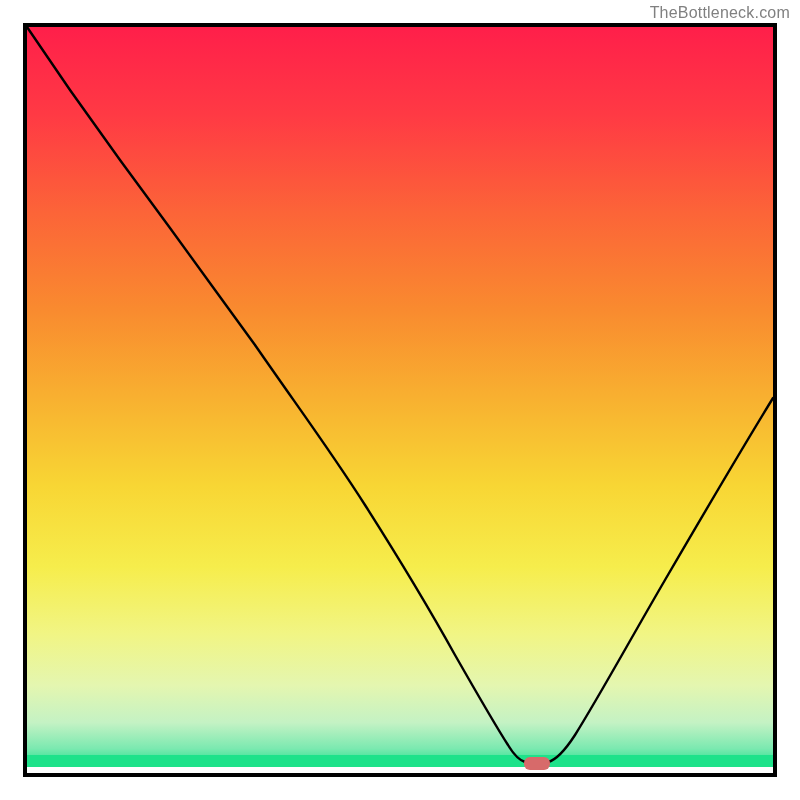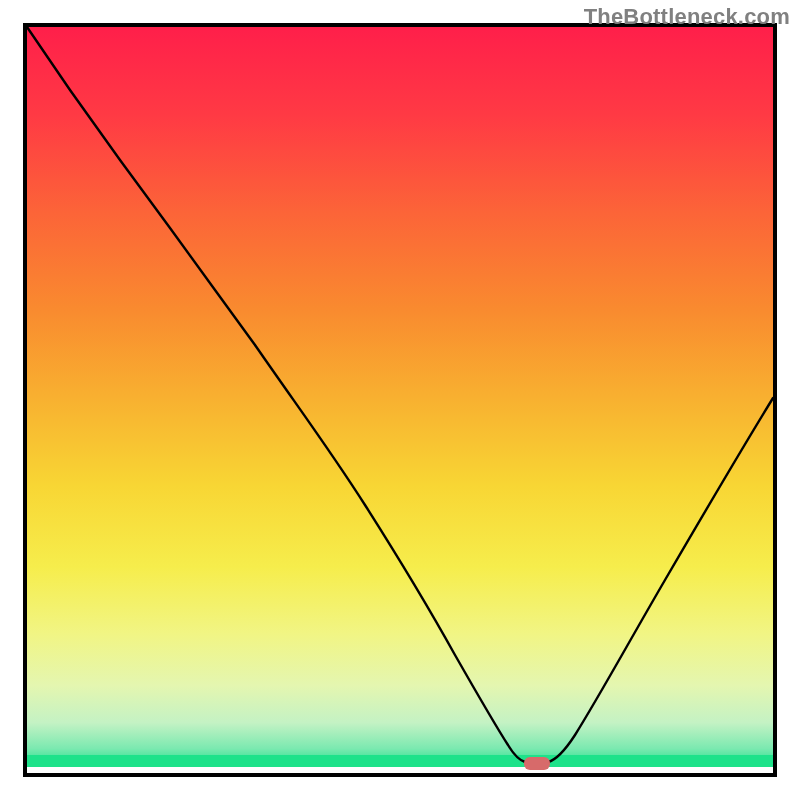--- a/index.html
+++ b/index.html
@@ -16,22 +16,22 @@
     top: 0;
     left: 0;
     width: 800px;
     height: 800px;
   }
   .attribution {
     position: absolute;
     top: 4px;
     right: 10px;
     color: #808080;
-    font-size: 22px;
-    font-weight: 700;
+    font-size: 16px;
+    font-weight: 400;
     letter-spacing: 0.2px;
   }
 </style>
 </head>
 <body>
 
 <svg class="chart-frame" viewBox="0 0 800 800" preserveAspectRatio="none">
 
   <defs>
     <linearGradient id="bgGrad" x1="0" y1="0" x2="0" y2="1">

